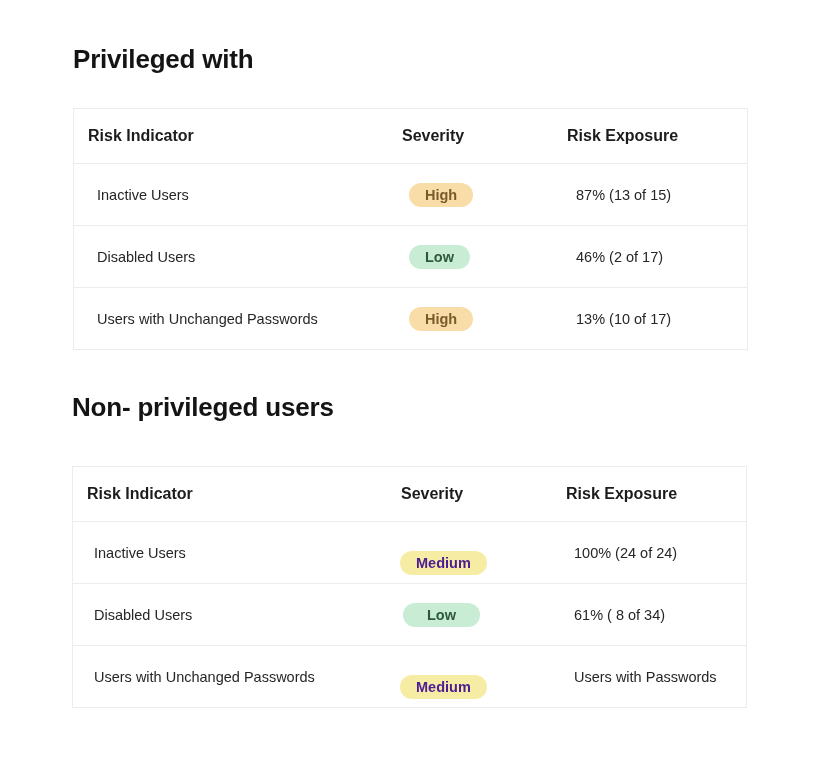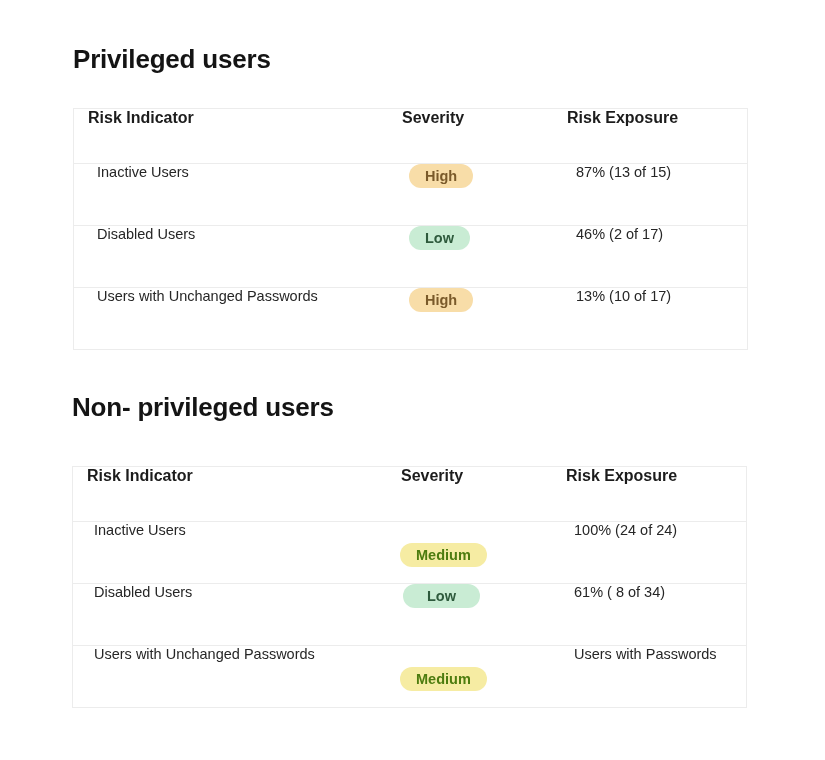--- a/index.html
+++ b/index.html
@@ -1,32 +1,32 @@
 <!DOCTYPE html>
 <html><head>
 <meta charset="utf-8">
 <style>
   html, body { margin: 0; padding: 0; background: #ffffff; }
   body { width: 825px; height: 760px; position: relative; font-family: "Liberation Sans", sans-serif; color: #1f1f1f; }
   .section-title { position: absolute; font-size: 26px; font-weight: bold; color: #141414; margin: 0; letter-spacing: -0.2px; }
   .tbl { position: absolute; border: 1px solid #ececec; background: #fff; box-sizing: border-box; }
-  .row { display: flex; align-items: flex-start; border-top: 1px solid #ececec; box-sizing: border-box; }
+  .row { display: flex; align-items: center; border-top: 1px solid #ececec; box-sizing: border-box; }
   .row.head { border-top: none; height: 54px; }
   .row.data { height: 62px; }
   .head .cell { font-size: 16px; font-weight: bold; color: #1c1c1c; }
   .data .cell { font-size: 14.5px; color: #262626; }
   .pill { display: inline-block; padding: 0 16px; height: 24px; line-height: 24px; border-radius: 12px; font-size: 14.5px; font-weight: bold; }
   .pill.high { background: #f8dda8; color: #7a5a2a; }
   .pill.low { background: #c9ecd4; color: #2e5a3c; }
-  .pill.medium { background: #f6eca3; color: #4d7c0f; margin-top: 21px; }
+  .pill.medium { background: #f6eca3; color: #4c1d95; margin-top: 21px; }
 </style>
 </head>
 <body>
 
-<h1 class="section-title" style="left:73px; top:44px;">Privileged users</h1>
+<h1 class="section-title" style="left:73px; top:44px;">Privileged with</h1>
 <div class="tbl" style="left:73px; top:108px; width:675px;">
   <div class="row head">
     <div class="cell" style="width:314px; padding-left:14px;">Risk Indicator</div>
     <div class="cell" style="width:165px;">Severity</div>
     <div class="cell">Risk Exposure</div>
   </div>
   <div class="row data">
     <div class="cell" style="width:312px; padding-left:23px;">Inactive Users</div>
     <div class="cell" style="width:167px;"><span class="pill high">High</span></div>
     <div class="cell">87%  (13 of 15)</div>

